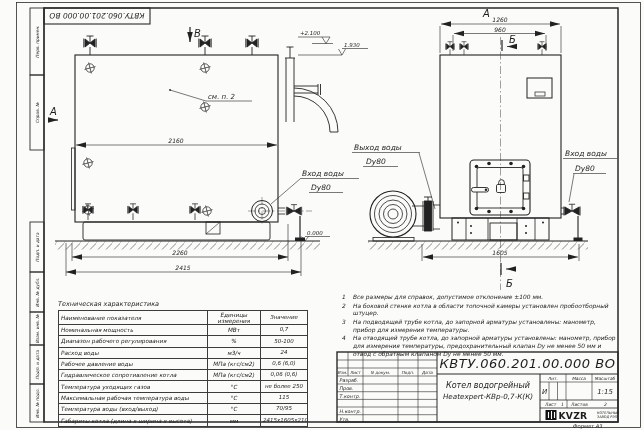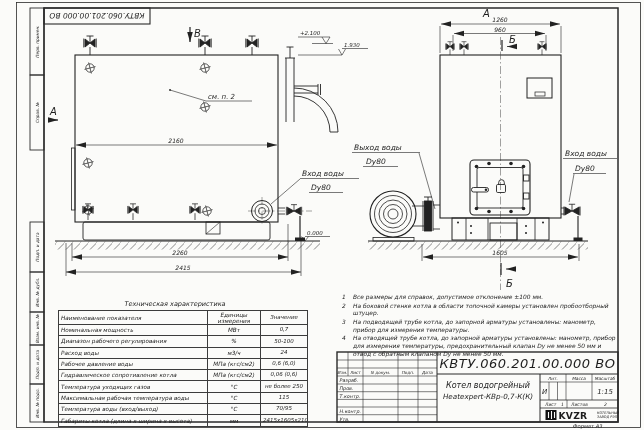--- a/index.html
+++ b/index.html
@@ -3,21 +3,21 @@
 <meta charset="utf-8">
 <style>
   html,body{margin:0;padding:0;background:#e8e8e6}
   .sheet{position:relative;width:644px;height:430px;background:#fbfbf9;overflow:hidden;
          font-family:"DejaVu Sans","Liberation Sans",sans-serif;color:#1d1d1d}
   svg.draw{position:absolute;left:0;top:0}
   svg text{font-family:"DejaVu Sans","Liberation Sans",sans-serif;font-style:italic;fill:#1d1d1d}
   svg text.up{font-style:normal;font-weight:bold}
   
   .tech{position:absolute;left:58px;top:300px;width:234px;font-style:italic}
-  .tech-title{text-align:center;font-size:6.5px;margin-bottom:2px;color:#222}
+  .tech-title{font-size:6.5px;margin-bottom:2px;color:#222}
   .tech table{border-collapse:collapse;width:100%;table-layout:fixed}
   .tech td{border:1px solid #3c3c3c;font-size:5.7px;padding:0 2px;height:10.3px;
            line-height:1.05;overflow:hidden;white-space:nowrap;color:#222}
   .tech tr.th td{height:13px;text-align:center}
   .tech td.c-name{width:144px}
   .tech td.c-units{width:48px;text-align:center}
   .tech td.c-val{width:42px;text-align:center;font-size:5.5px}
   .tech tr.th td.c-name{text-align:left}
   
   .notes{position:absolute;left:340px;top:294px;width:276px;font-style:italic;

